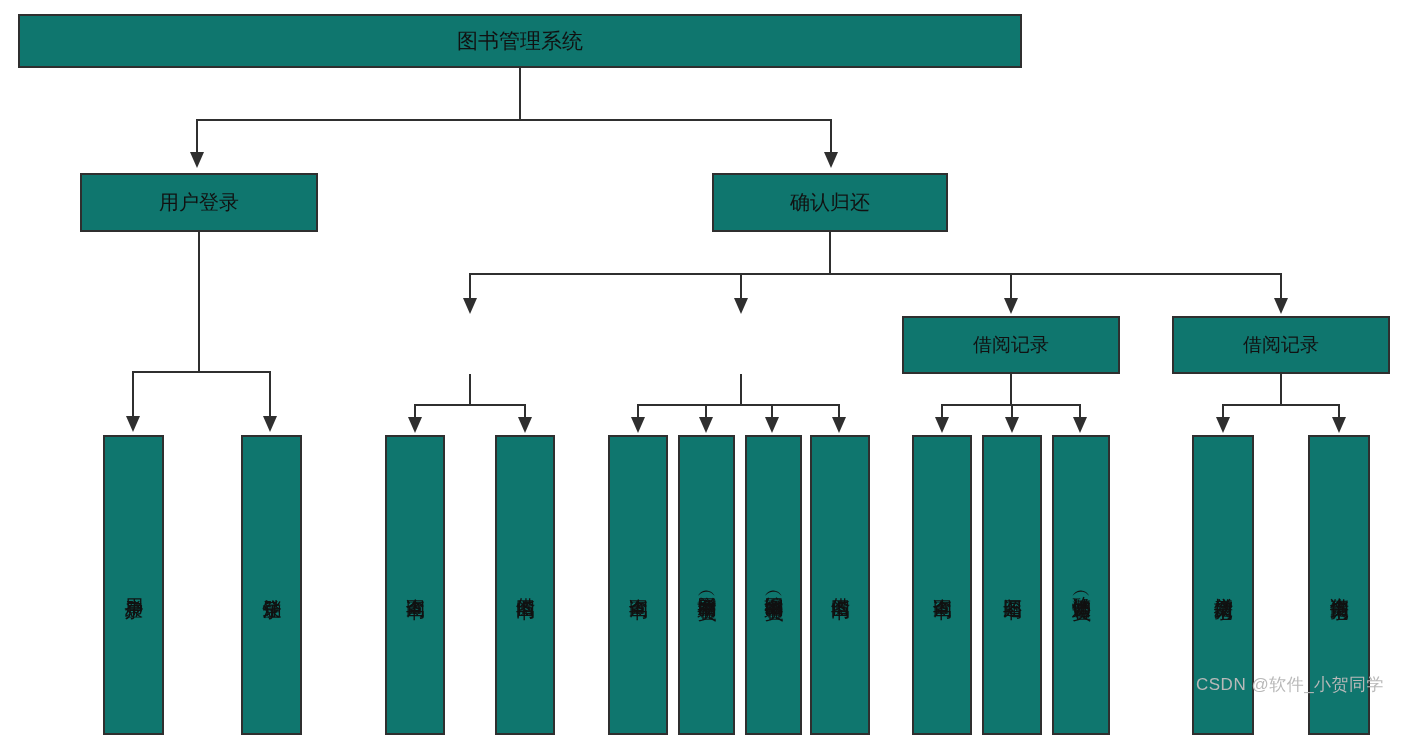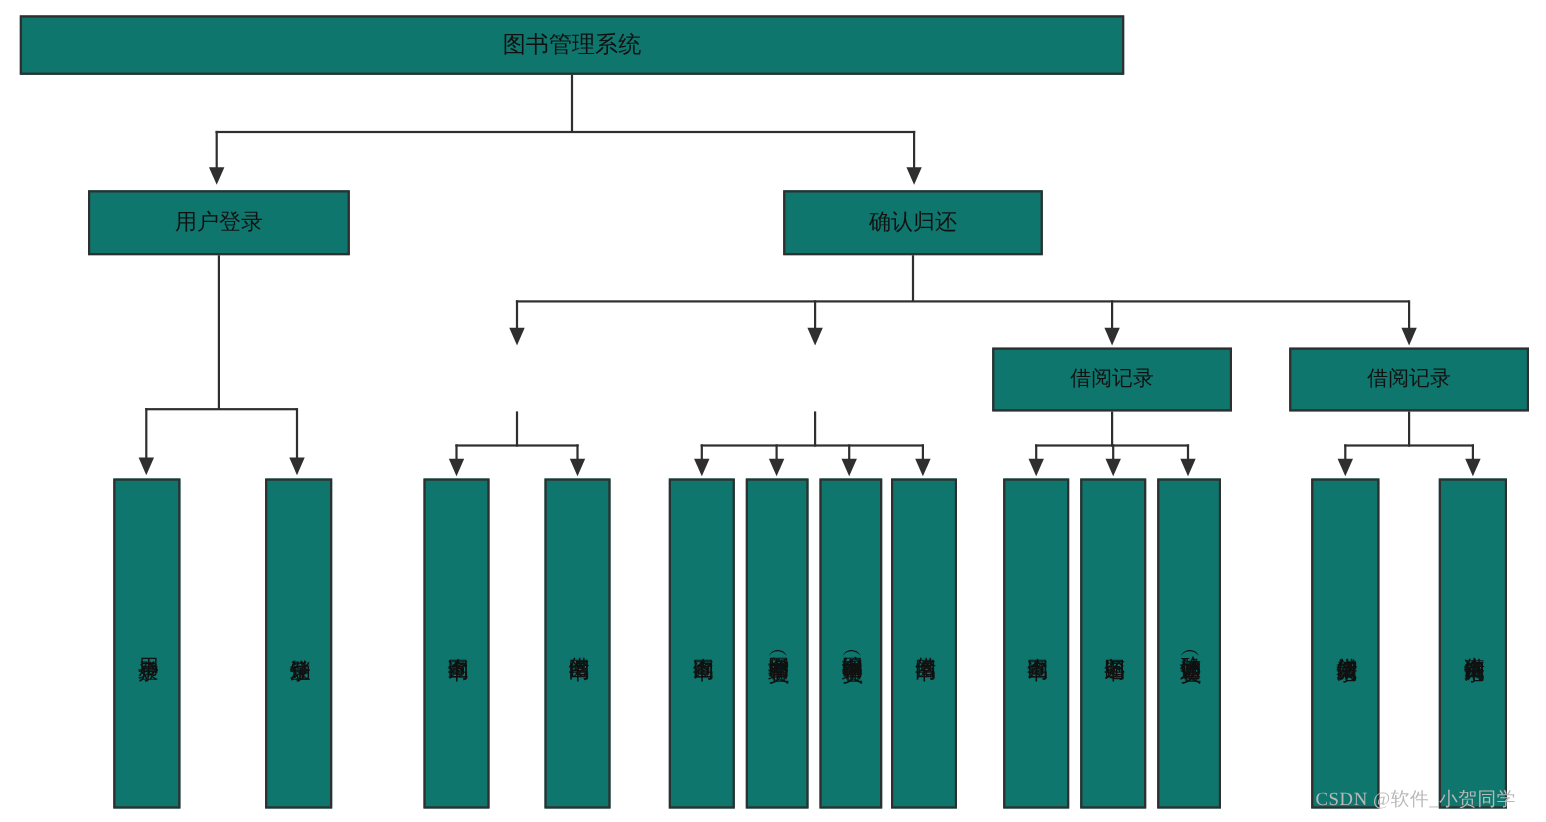--- a/index.html
+++ b/index.html
@@ -214,15 +214,15 @@
     <span class="vtext">确认归还（管理员）</span>
   </div>
 
   <div class="node leaf" style="left:1192px; top:435px; width:62px; height:300px;">
     <span class="vtext">新增借阅记录</span>
   </div>
   <div class="node leaf" style="left:1308px; top:435px; width:62px; height:300px;">
     <span class="vtext">查询借阅记录</span>
   </div>
 
-  <div class="watermark" style="left:1196px; top:715px;font-family:Liberation Serif, serif;">CSDN @软件_小贺同学</div>
+  <div class="watermark" style="left:1196px; top:673px;">CSDN @软件_小贺同学</div>
 
 </div>
 
 </body></html>

